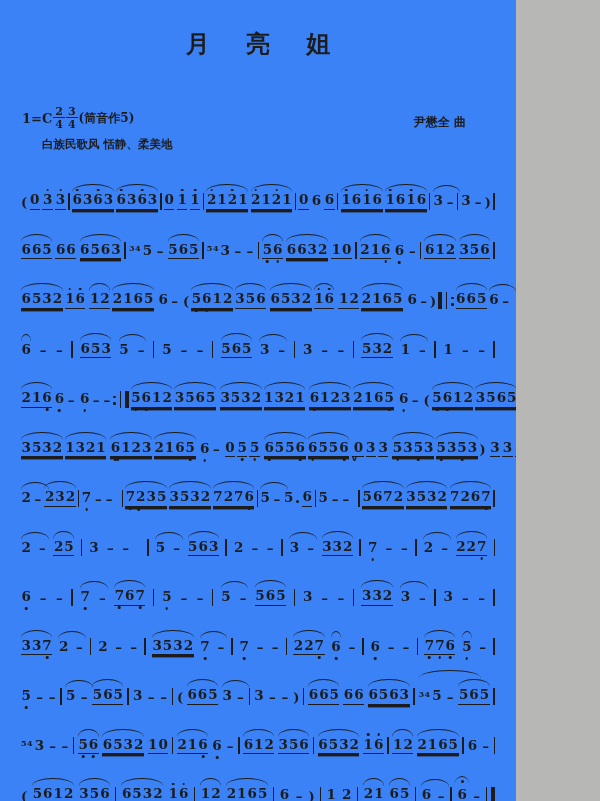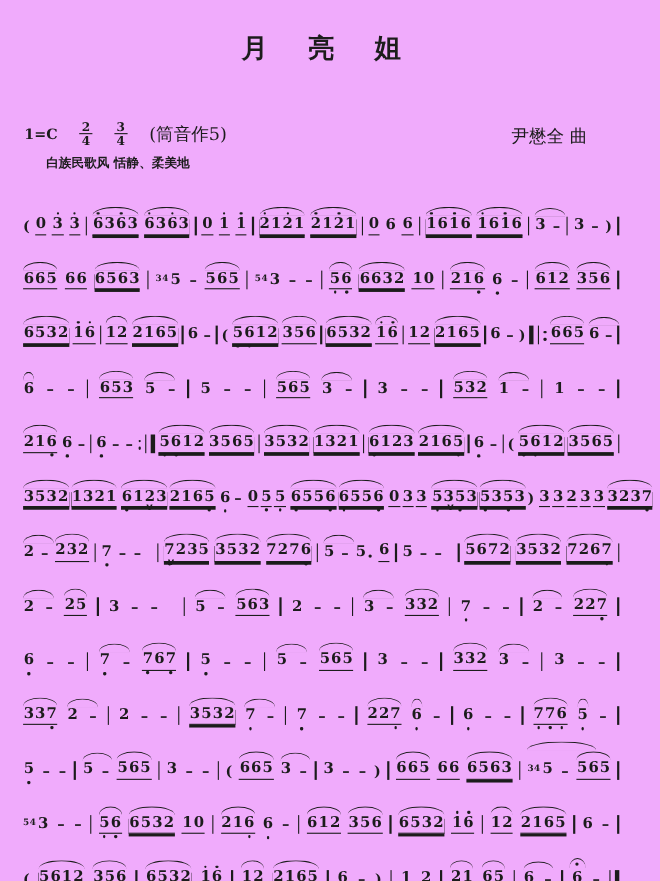--- a/index.html
+++ b/index.html
@@ -1,27 +1,27 @@
 <!DOCTYPE html>
 <html><head>
 <meta charset="utf-8">
 <style>
   html,body{margin:0;padding:0;}
   body{background:#b7b7b5;font-family:"DejaVu Serif","Liberation Serif",serif;}
-  .sheet{width:600px;height:801px;box-sizing:border-box;background:#f0abfc;color:#1c1c1c;
-         padding:14px 34px 8px 18px;position:relative;overflow:hidden;}
+  .sheet{width:516px;height:801px;box-sizing:border-box;background:#3b82f6;color:#1c1c1c;
+         padding:14px 18px 8px 18px;position:relative;overflow:hidden;}
   h1.title{margin:14px 0 10px 0;text-align:center;font-size:24px;font-weight:700;
            letter-spacing:14px;text-indent:14px;}
   .meta-row{display:flex;justify-content:space-between;align-items:flex-end;padding:0 4px;}
-  .keysig{font-size:13px;font-weight:700;display:flex;align-items:center;gap:20px;}
+  .keysig{font-size:13px;font-weight:700;display:flex;align-items:center;gap:1px;}
   .frac{display:inline-flex;flex-direction:column;align-items:center;font-size:11px;line-height:1.05;font-weight:700;}
   .frac .den{border-top:1px solid #1c1c1c;padding:1px 2px 0 2px;}
   .frac .num{padding:0 2px;}
-  .transpo{font-size:16px;font-weight:400;}
-  .composer{font-size:16px;font-weight:400;padding-right:28px;margin-top:44px;}
+  .transpo{font-size:12px;font-weight:700;}
+  .composer{font-size:12px;font-weight:700;padding-right:28px;margin-top:44px;}
   .style-mark{font-size:11.5px;font-weight:700;margin:6px 0 0 24px;}
   
   #score{margin-top:8px;}
   .line{display:flex;justify-content:space-between;align-items:flex-end;height:49.5px;
         padding:0 2px;position:relative;font-size:13.5px;font-weight:700;}
   .tok{position:relative;display:inline-flex;align-items:flex-end;margin:0 1px;line-height:1;}
   .chars{display:inline-flex;line-height:1;padding:0 0 2px 0;}
   .u1>.chars{border-bottom:1.4px solid #1c1c1c;}
   .u2>.chars{border-bottom:1.4px solid #1c1c1c;box-shadow:0 2.4px 0 #1c1c1c;}
   .n{position:relative;display:inline-block;padding:0 0.5px;}

